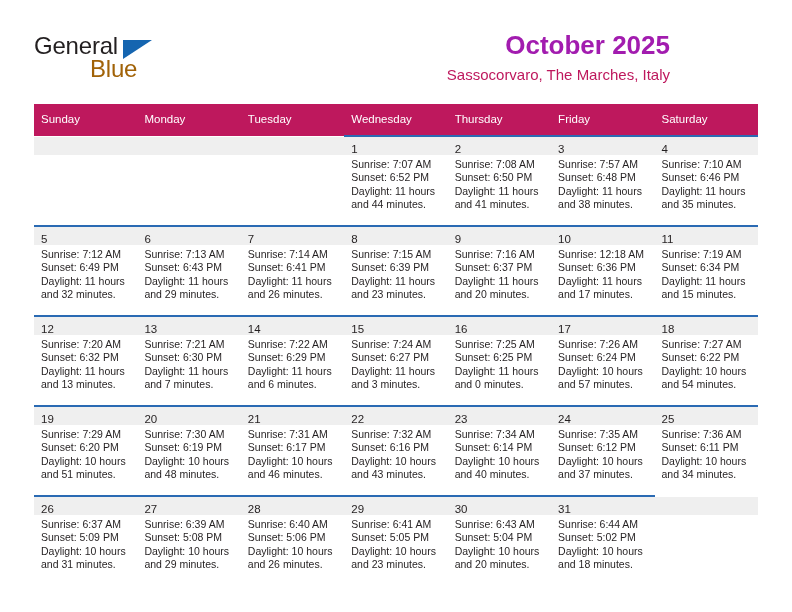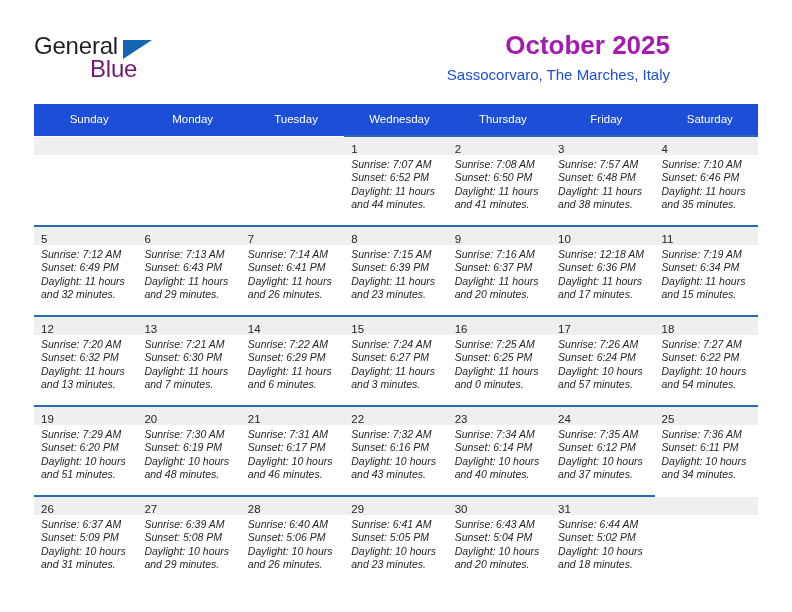--- a/index.html
+++ b/index.html
@@ -46,21 +46,21 @@
     letter-spacing: -0.2px;
     color: #231f20;
     line-height: 28px;
   }
   .brand-blue {
     position: absolute;
     left: 56px;
     top: 23px;
     font-size: 24px;
     letter-spacing: -0.2px;
-    color: #701a75;
+    color: #a16207;
     line-height: 28px;
   }
   .brand-triangle {
     position: absolute;
     left: 89px;
     top: 8px;
     width: 0;
     height: 0;
     border-left: 29px solid #1565b0;
     border-bottom: 19px solid transparent;
@@ -76,40 +76,40 @@
     font-size: 26px;
     line-height: 34px;
     color: #a21caf;
     font-weight: bold;
     margin: 0;
     white-space: nowrap;
   }
   .cal-subtitle {
     font-size: 15px;
     line-height: 22px;
-    color: #1d4ed8;
+    color: #be185d;
     margin: 2px 0 0 0;
     white-space: nowrap;
   }
 
   
   .calendar {
     position: absolute;
     left: 34px;
     top: 104px;
     width: 724px;
     border-collapse: collapse;
     table-layout: fixed;
   }
   .calendar th {
-    background: #1d4ed8;
+    background: #be185d;
     color: #ffffff;
     font-size: 11.5px;
     font-weight: normal;
-    text-align: center;
+    text-align: left;
     padding: 5px 0 6px 7px;
     height: 20px;
     border: none;
   }
   .calendar td {
     vertical-align: top;
     padding: 0;
     border: none;
     border-top: 2px solid #2a6ab3;
     height: 88px;
@@ -130,21 +130,20 @@
     padding: 2px 0 1px 7px;
     box-sizing: content-box;
   }
   .daynum {
     font-size: 11.5px;
     color: #231f20;
     line-height: 14px;
   }
   .cell-body {
     padding: 3px 6px 0 7px;
-    font-style: italic;
   }
   .cell-line {
     font-size: 10.5px;
     line-height: 13.4px;
     color: #231f20;
     white-space: nowrap;
   }
 </style>
 </head>
 <body>

